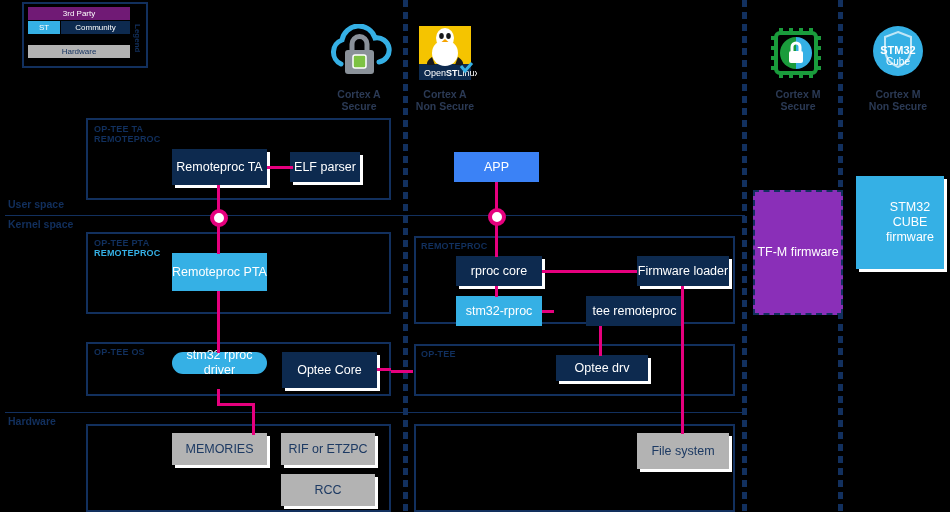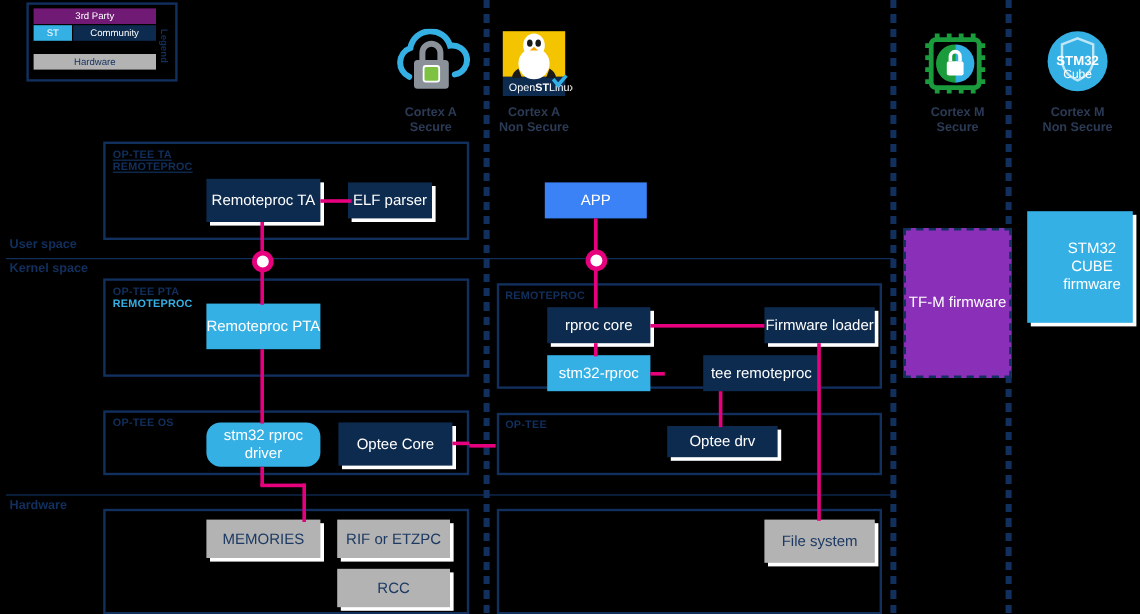--- a/index.html
+++ b/index.html
@@ -157,21 +157,21 @@
   <div class="abs divider" style="left:742px;top:0;height:512px;"></div>
   <div class="abs divider" style="left:838px;top:0;height:512px;"></div>
 
   <div class="abs band-lbl" style="left:8px;top:198px;">User space</div>
   <div class="abs band-line" style="left:5px;top:215px;width:740px;"></div>
   <div class="abs band-lbl" style="left:8px;top:218px;">Kernel space</div>
   <div class="abs band-line" style="left:5px;top:412px;width:740px;"></div>
   <div class="abs band-lbl" style="left:8px;top:415px;">Hardware</div>
 
   <div class="abs grp" style="left:86px;top:118px;width:305px;height:82px;"></div>
-  <div class="abs grp-title t-navy" style="left:94px;top:124px;width:120px;text-decoration:underline;">
+  <div class="abs grp-title t-navy" style="left:94px;top:124px;width:120px;">
     <div>OP-TEE TA</div>
     <div>REMOTEPROC</div>
   </div>
   <div class="abs node n-navy" style="left:172px;top:149px;width:95px;height:36px;">Remoteproc TA</div>
   <div class="abs node n-navy" style="left:290px;top:152px;width:70px;height:30px;">ELF parser</div>
   <div class="abs pk pk-h" style="left:267px;top:166px;width:26px;"></div>
 
   <div class="abs node n-green" style="left:454px;top:152px;width:85px;height:30px;">APP</div>
 
   <div class="abs grp" style="left:86px;top:232px;width:305px;height:82px;"></div>
@@ -185,21 +185,21 @@
   <div class="abs grp-title t-navy" style="left:421px;top:241px;width:120px;">REMOTEPROC</div>
   <div class="abs node n-navy" style="left:456px;top:256px;width:86px;height:30px;">rproc core</div>
   <div class="abs node n-navy" style="left:637px;top:256px;width:92px;height:30px;">Firmware loader</div>
   <div class="abs pk pk-h" style="left:542px;top:270px;width:95px;"></div>
   <div class="abs node n-blue" style="left:456px;top:296px;width:86px;height:30px;box-shadow:none;">stm32-rproc</div>
   <div class="abs node n-navy" style="left:553px;top:296px;width:97px;height:30px;box-shadow:none;margin-left:33px;">tee remoteproc</div>
   <div class="abs pk pk-h" style="left:542px;top:310px;width:12px;"></div>
 
   <div class="abs grp" style="left:86px;top:342px;width:305px;height:54px;"></div>
   <div class="abs grp-title t-navy" style="left:94px;top:347px;width:120px;">OP-TEE OS</div>
-  <div class="abs node n-blue" style="left:172px;top:352px;width:95px;height:37px;box-shadow:none;border-radius:12px;">stm32 rproc driver</div>
+  <div class="abs node n-blue" style="left:172px;top:352px;width:95px;height:22px;box-shadow:none;border-radius:12px;">stm32 rproc driver</div>
   <div class="abs node n-navy" style="left:282px;top:352px;width:95px;height:36px;">Optee Core</div>
 
   <div class="abs grp" style="left:414px;top:344px;width:321px;height:52px;"></div>
   <div class="abs grp-title t-navy" style="left:421px;top:349px;width:80px;">OP-TEE</div>
   <div class="abs node n-navy" style="left:556px;top:355px;width:92px;height:26px;">Optee drv</div>
 
   <div class="abs grp" style="left:86px;top:424px;width:305px;height:88px;"></div>
   <div class="abs node n-gray" style="left:172px;top:433px;width:95px;height:32px;">MEMORIES</div>
   <div class="abs node n-gray" style="left:281px;top:433px;width:94px;height:32px;">RIF or ETZPC</div>
   <div class="abs node n-gray" style="left:281px;top:474px;width:94px;height:32px;">RCC</div>

